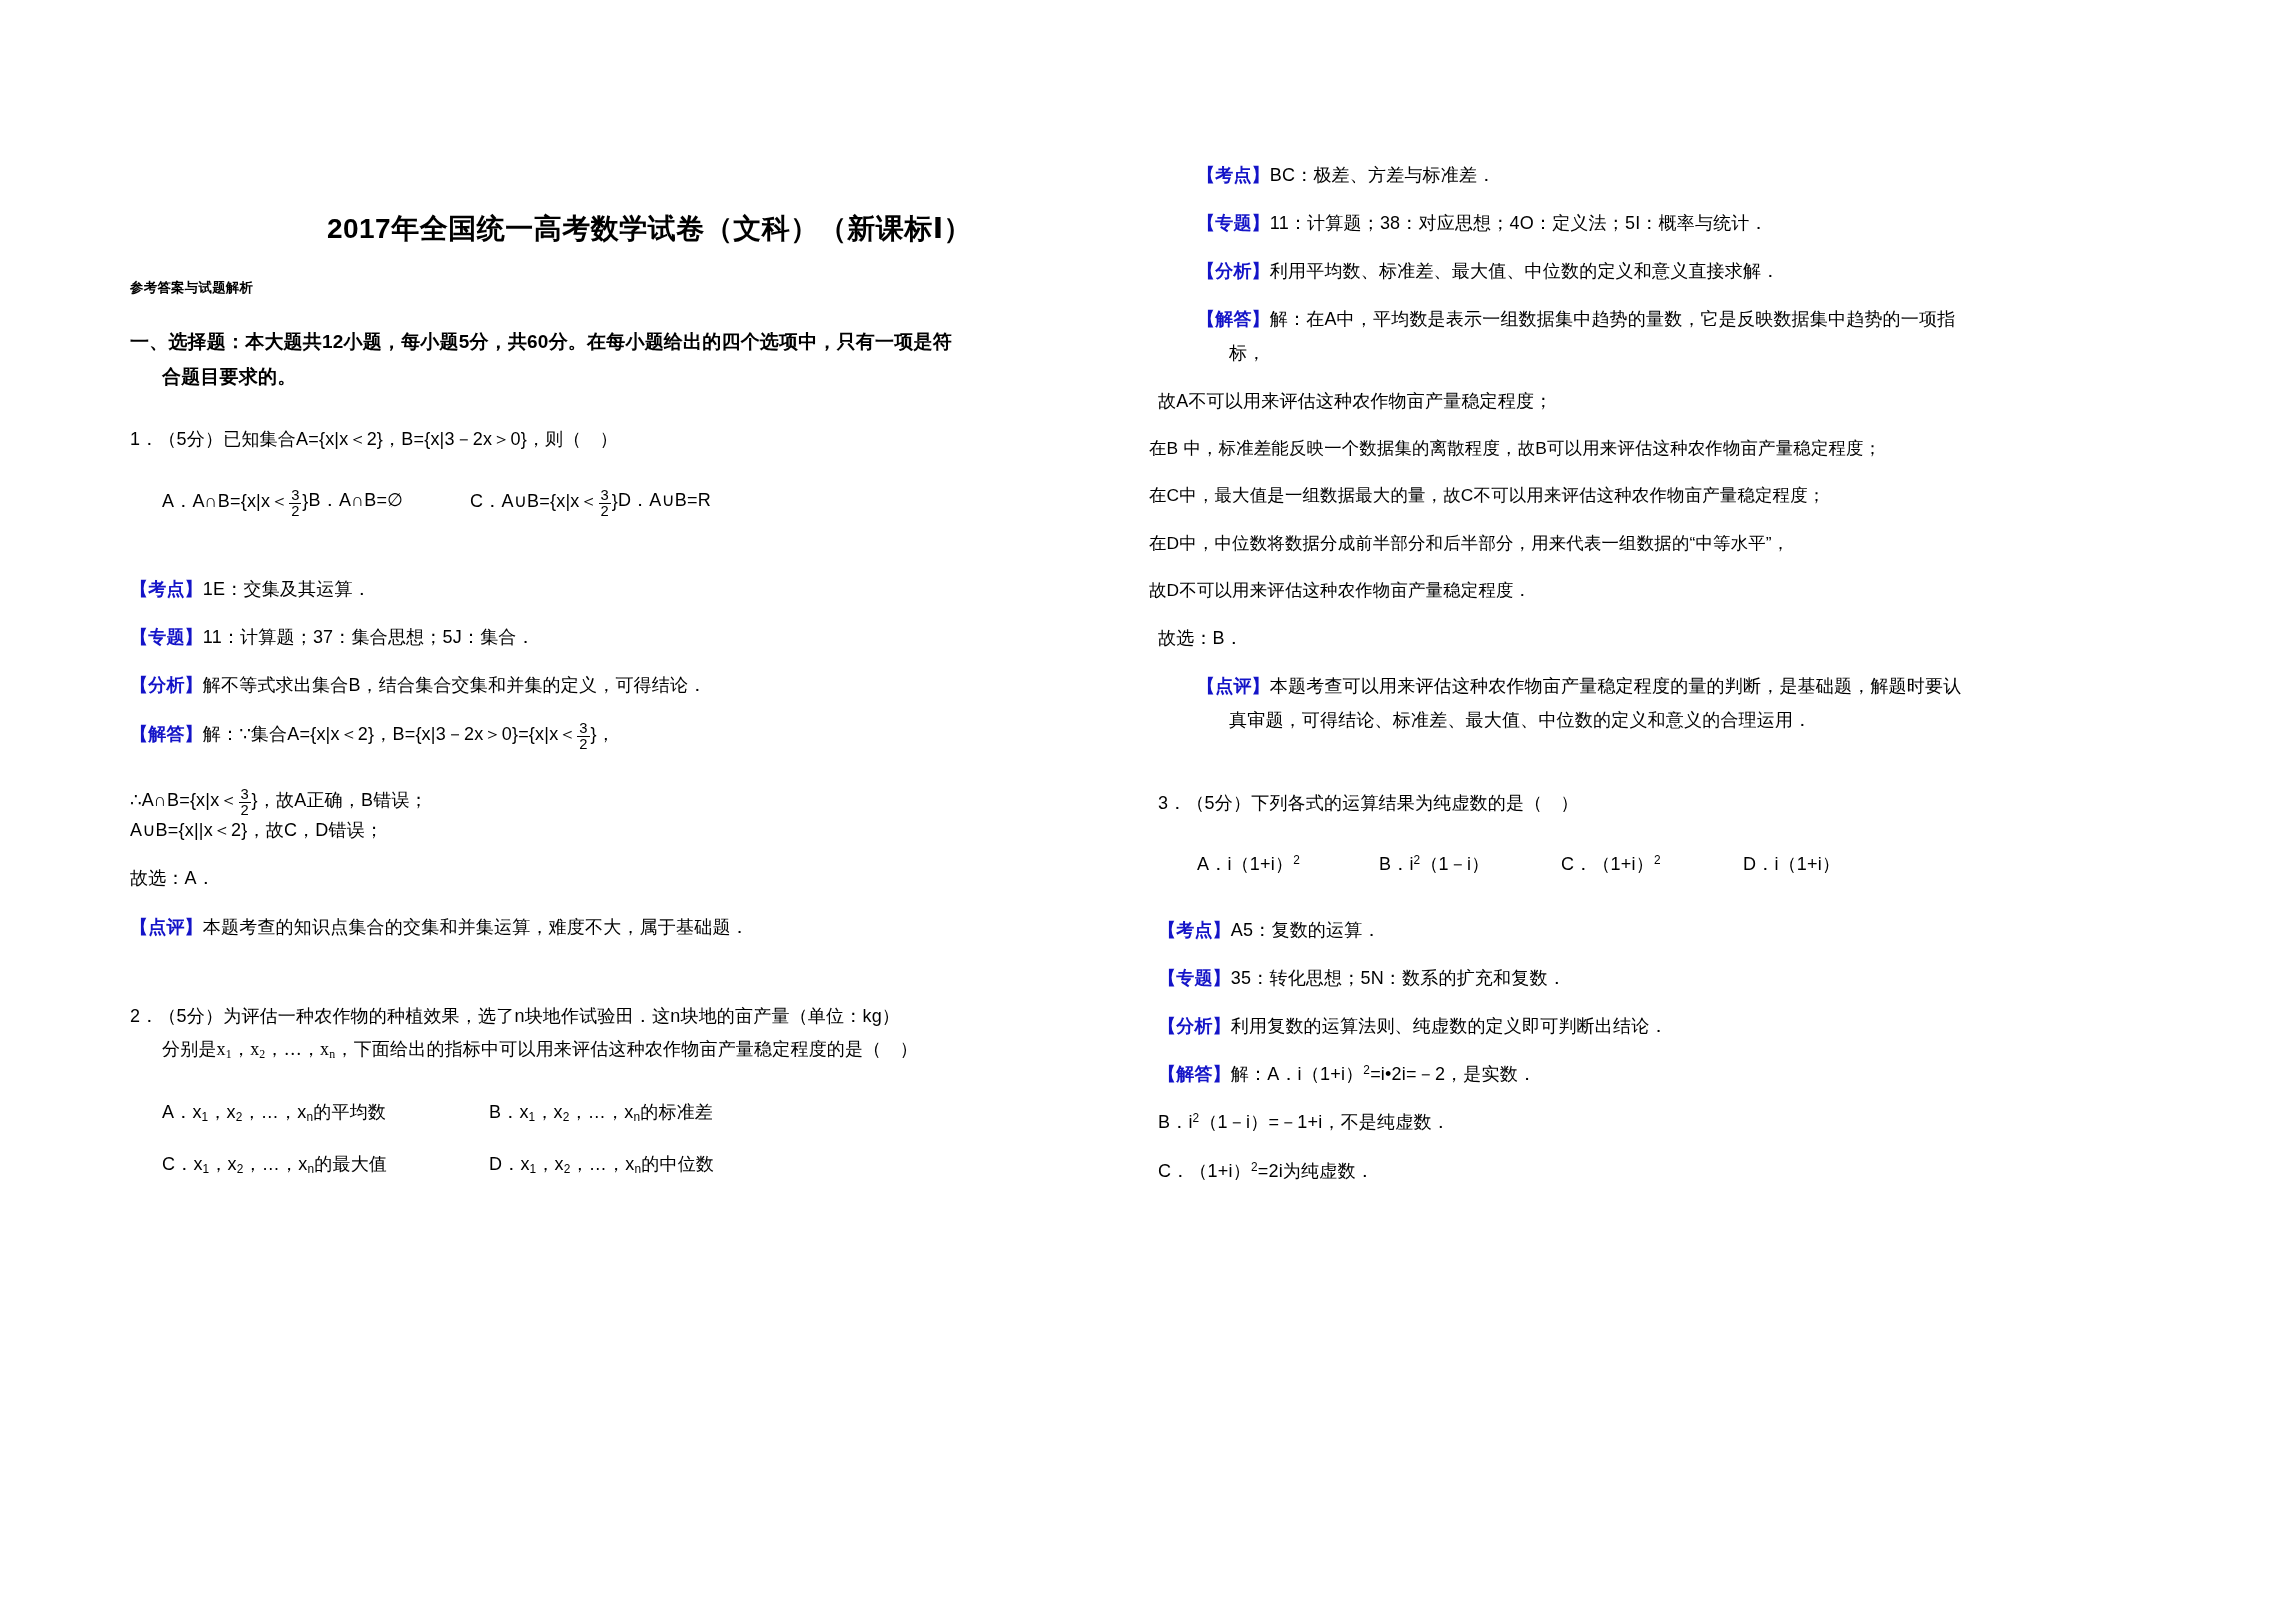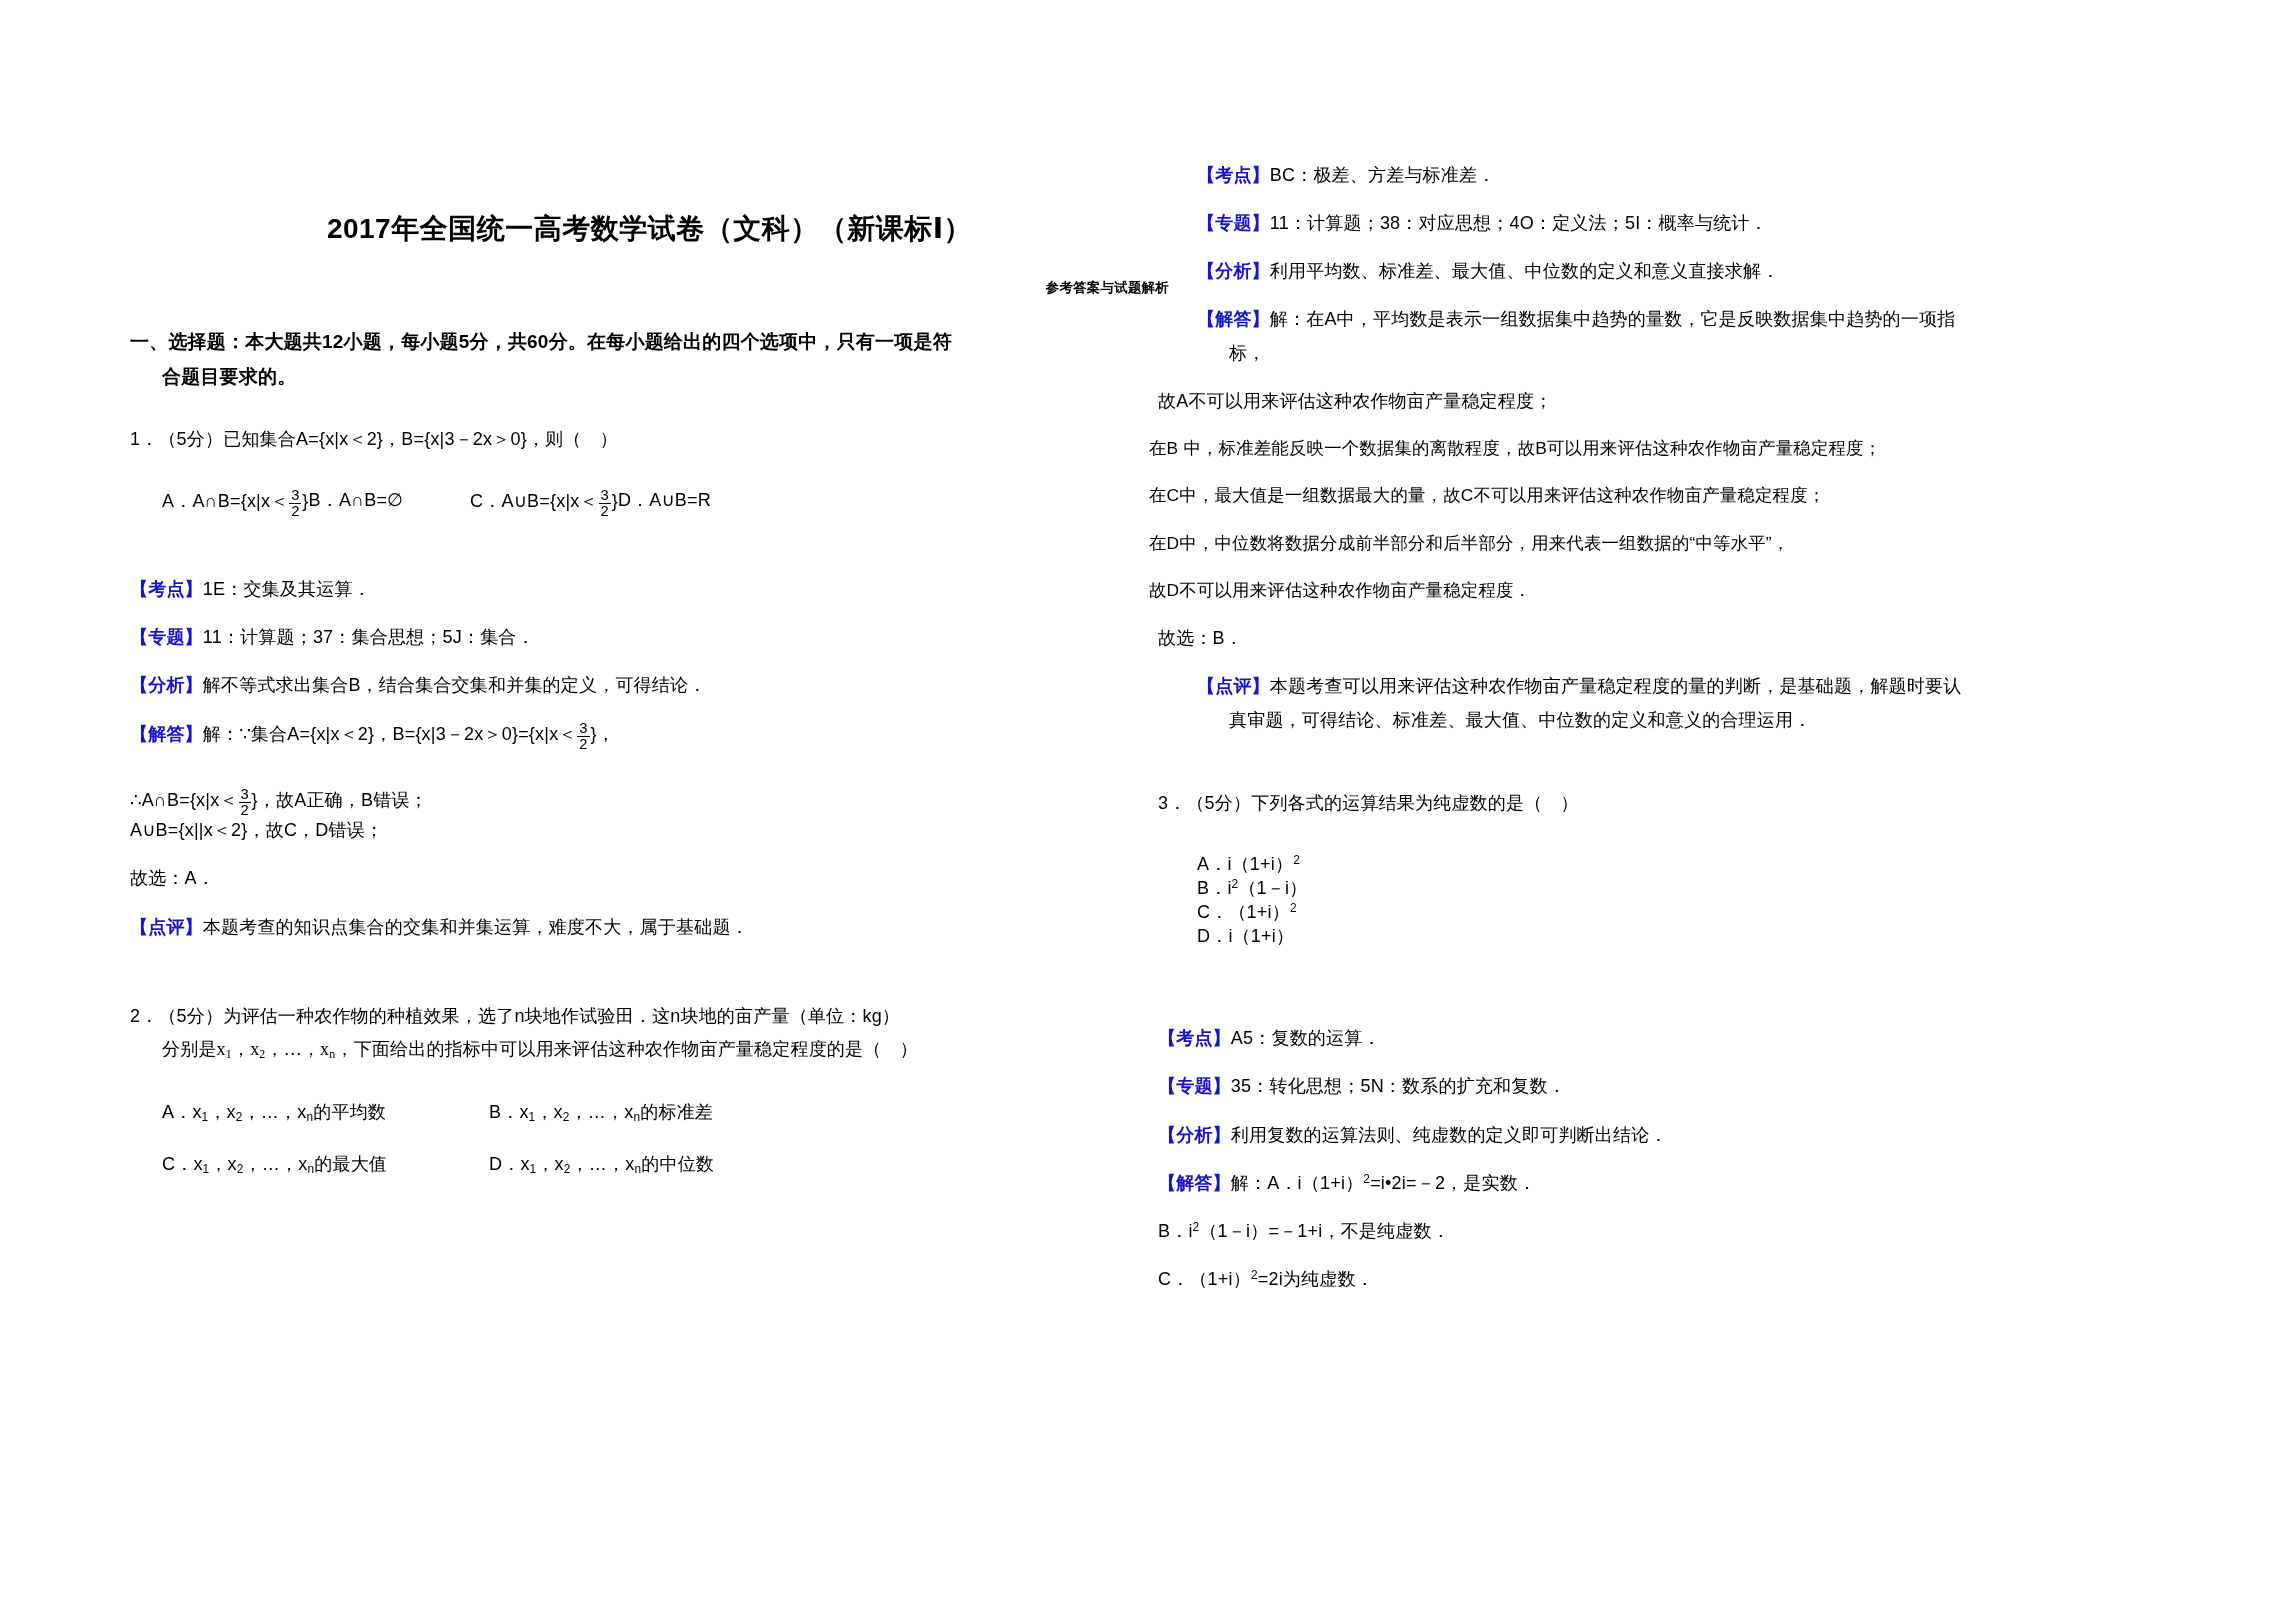--- a/index.html
+++ b/index.html
@@ -34,21 +34,21 @@
   .doc-title {
     text-align: center;
     font-size: 28px;
     font-weight: bold;
     letter-spacing: 0.5px;
     margin-top: 211px;
     margin-bottom: 0;
     line-height: 1.3;
   }
   .doc-subtitle {
-    text-align: right;
+    text-align: left;
     font-size: 13.4px;
     font-weight: bold;
     margin-top: 32px;
     letter-spacing: 0.3px;
   }
 
   
   .line {
     font-size: 18px;
     line-height: 1.34;
@@ -193,21 +193,21 @@
     <div class="line row" style="margin-left:-48px; font-size:17.4px;">故D不可以用来评估这种农作物亩产量稳定程度．</div>
 
     <div class="line row" style="margin-left:-39px;">故选：B．</div>
 
     <div class="line row-tight"><span class="tag">【点评】</span><span>本题考查可以用来评估这种农作物亩产量稳定程度的量的判断，是基础题，解题时要认</span></div>
 
     <div class="line indent1" style="margin-bottom:59px;">真审题，可得结论、标准差、最大值、中位数的定义和意义的合理运用．</div>
 
     <div class="line" style="margin-bottom:37px; margin-left:-39px;">3．（5分）下列各式的运算结果为纯虚数的是（　）</div>
 
-    <div class="opts" style="margin-bottom:78px;flex-direction:column;">
+    <div class="opts" style="margin-bottom:42px;">
       <span style="width:182px;"><span>A．i（1+i）</span><sup>2</sup></span>
       <span style="width:182px;"><span>B．i</span><sup>2</sup><span>（1－i）</span></span>
       <span style="width:182px;"><span>C．（1+i）</span><sup>2</sup></span>
       <span>D．i（1+i）</span>
     </div>
 
     <div class="line row" style="margin-left:-39px;"><span class="tag">【考点】</span><span>A5：复数的运算．</span></div>
 
     <div class="line row" style="margin-left:-39px;"><span class="tag">【专题】</span><span>35：转化思想；5N：数系的扩充和复数．</span></div>
 

